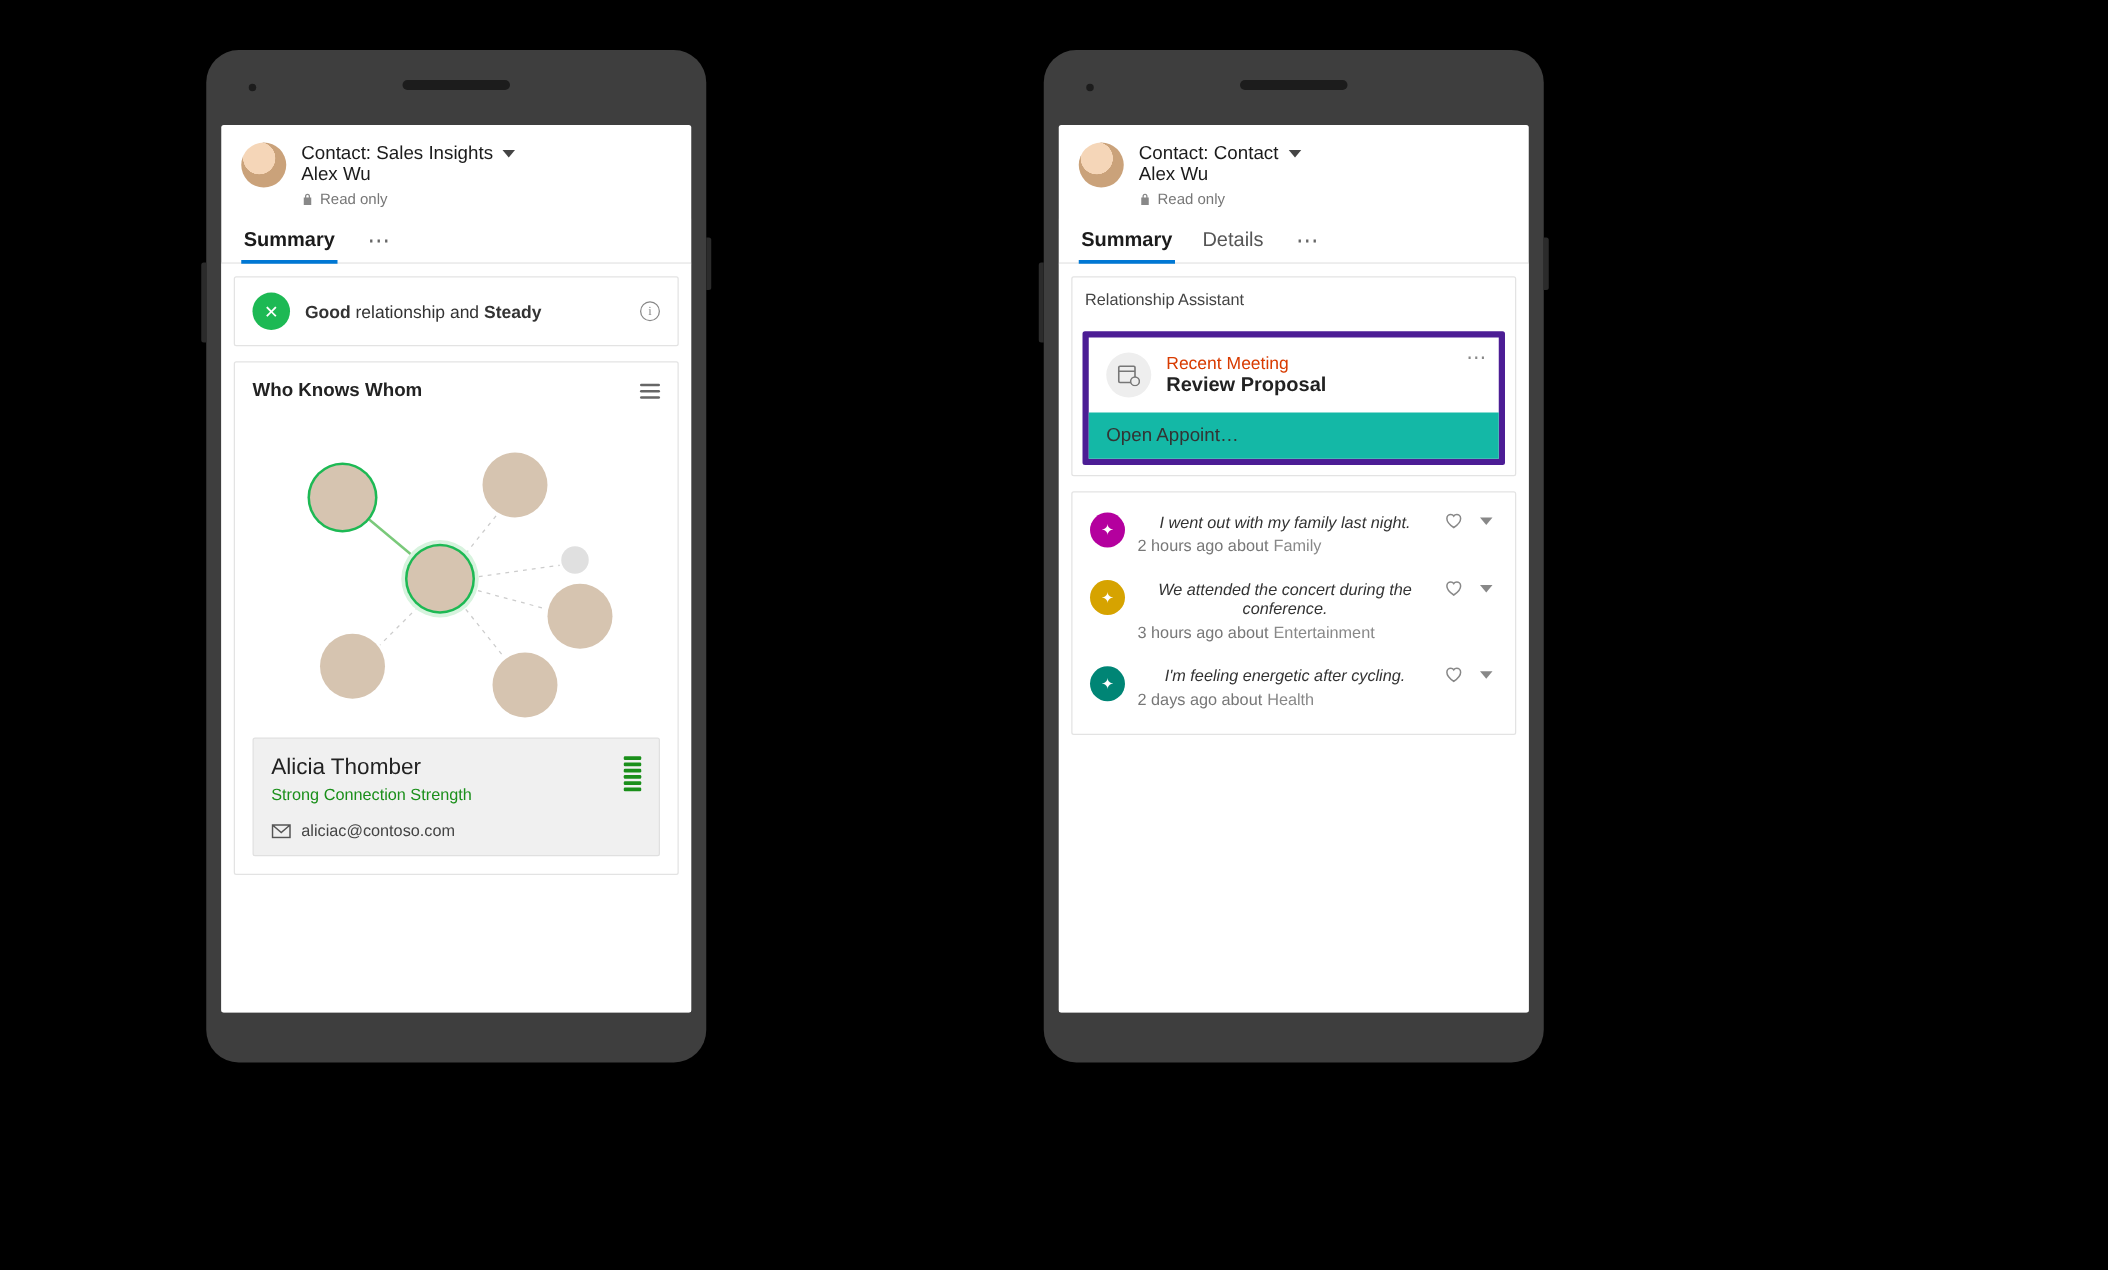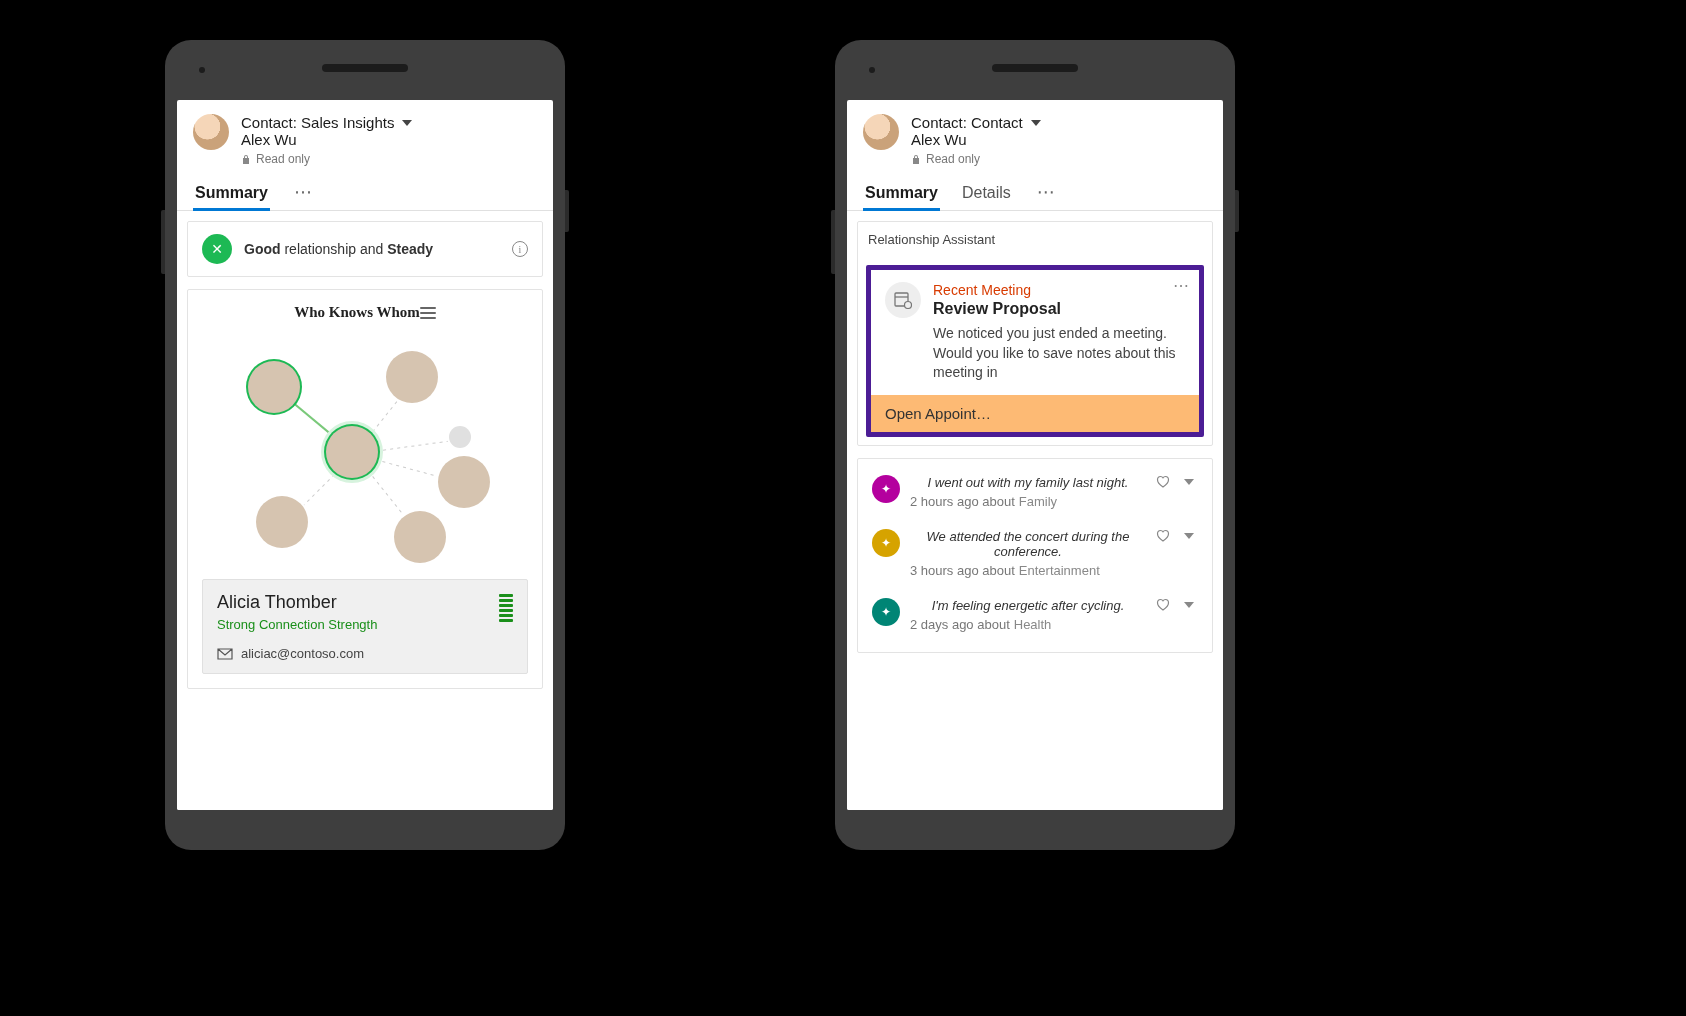--- a/index.html
+++ b/index.html
@@ -102,21 +102,21 @@
     width:30px;height:30px;border-radius:50%;
     background:#1db954; display:flex;align-items:center;justify-content:center;
     color:#fff; font-size:14px;
   }
   .rel-txt { font-size:14px; color:#333; }
   .rel-txt b { font-weight:600; }
   .info-ico { margin-left:auto; width:16px;height:16px;border:1.5px solid #888;border-radius:50%;
     display:flex;align-items:center;justify-content:center;font-size:10px;color:#888;font-family:georgia; }
 
   .wkw-card { padding:14px; }
-  .wkw-head { display:flex;justify-content:center;align-items:center; margin-bottom:16px;font-family:Liberation Serif, serif; }
+  .wkw-head { display:flex;justify-content:space-between;align-items:center; margin-bottom:27px; }
   .wkw-title { font-size:15px; font-weight:600; color:#222; }
   .list-ico { width:16px;height:12px;display:flex;flex-direction:column;justify-content:space-between; cursor:pointer; }
   .list-ico span{height:2px;background:#666;border-radius:1px;}
 
   .graph {
     position:relative; width:100%; height:230px;
     background:
       linear-gradient(#fff,#fff);
   }
   .g-svg { position:absolute; inset:0; }
@@ -150,21 +150,21 @@
   .ra-body  { padding:12px 14px; display:flex; gap:12px; position:relative; }
   .ra-ico {
     width:36px;height:36px;border-radius:50%;background:#eee;
     display:flex;align-items:center;justify-content:center;color:#666;font-size:16px;
     flex-shrink:0;
   }
   .ra-more { position:absolute; right:10px; top:6px; color:#888; cursor:pointer; font-size:16px; }
   .ra-tag  { color:#d83b01; font-size:14px; }
   .ra-ttl  { font-size:16px; font-weight:600; color:#222; margin-top:2px; }
   .ra-msg  { font-size:14px; color:#444; margin-top:6px; line-height:1.4; }
-  .ra-foot { background:#fdba74; padding:10px 14px; font-size:15px; color:#333; cursor:pointer; }
+  .ra-foot { background:#14b8a6; padding:10px 14px; font-size:15px; color:#333; cursor:pointer; }
 
   .tp-head { display:flex;justify-content:space-between;align-items:center;padding:10px 6px 4px; }
   .tp-head-txt { font-size:13px; color:#444; }
   .tp-head-txt b { font-weight:600; color:#222; }
   .tp-refresh { color:#666; cursor:pointer; }
 
   .tp-list { }
   .tp-item { display:flex; gap:10px; padding:10px 4px; align-items:flex-start; }
   .tp-ico {
     width:28px;height:28px;border-radius:50%;flex-shrink:0;
@@ -321,21 +321,20 @@
             <div class="ra-ico">
               <svg width="18" height="18" viewBox="0 0 18 18">
                   <rect x="1" y="2" width="13" height="13" rx="1" fill="none" stroke="#777" stroke-width="1.3"></rect>
                   <line x1="1" y1="6" x2="14" y2="6" stroke="#777" stroke-width="1.3"></line>
                   <circle cx="14" cy="14" r="3.5" fill="#eee" stroke="#777" stroke-width="1.2"></circle>
                 </svg>
             </div>
             <div style="flex:1">
               <div class="ra-tag">Recent Meeting</div>
               <div class="ra-ttl">Review Proposal</div>
-              <div class="ra-msg">We noticed you just ended a meeting. Would you like to save notes about this meeting in</div>
             </div>
             <div class="ra-more">⋯</div>
           </div>
           <div class="ra-foot">Open Appoint…</div>
         </div>
       </div>
 
       <div class="card" style="padding:6px 10px 10px;">
 
         <div class="tp-list" id="tp-list">

